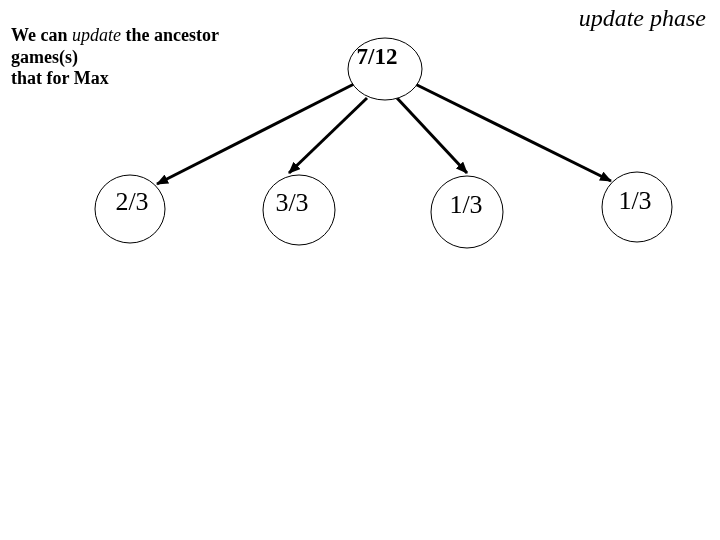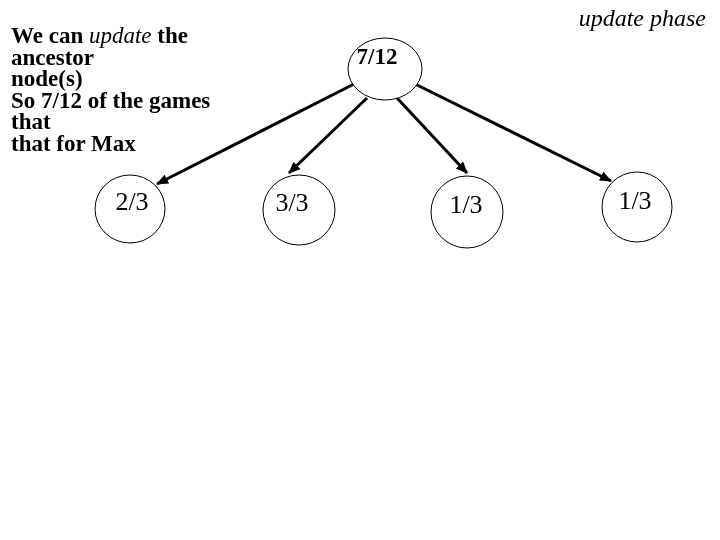--- a/index.html
+++ b/index.html
@@ -14,21 +14,21 @@
     background: #ffffff;
     overflow: hidden;
     font-family: "Liberation Serif", serif;
     color: #000000;
   }
   .note {
     position: absolute;
     left: 11px;
     top: 25px;
     width: 235px;
-    font-size: 23px;
+    font-size: 18px;
     line-height: 21.5px;
     color: #000000;
   }
   .note .bold { font-weight: bold; font-style: normal; }
   .note .italic { font-weight: normal; font-style: italic; }
   .title {
     position: absolute;
     top: 4px;
     right: 14px;
     font-style: italic;
@@ -43,22 +43,21 @@
     left: 0;
     top: 0;
   }
 </style>
 </head>
 <body>
 
 <div class="slide">
   <div class="note" id="note">
       <div><span class="bold">We can </span><span class="italic">update</span><span class="bold"> the ancestor</span></div>
-      <div><span class="bold">node(s)</span></div>
-      <div><span class="bold">So 7/12 of the games that</span></div>
+      <div><span class="bold">games(s)</span></div>
       <div><span class="bold">that for Max</span></div>
     </div>
   <div class="title">update phase</div>
   <svg id="tree-svg" width="720" height="540" viewBox="0 0 720 540">
       <defs>
         <marker id="arrowhead" markerWidth="13" markerHeight="10" refX="11" refY="5" orient="auto" markerUnits="userSpaceOnUse">
           <path d="M0,0 L12,5 L0,10 z" fill="#000000"></path>
         </marker>
       </defs>
       <line x1="354" y1="84" x2="157" y2="184" stroke="#000000" stroke-width="3" marker-end="url(#arrowhead)"></line>

